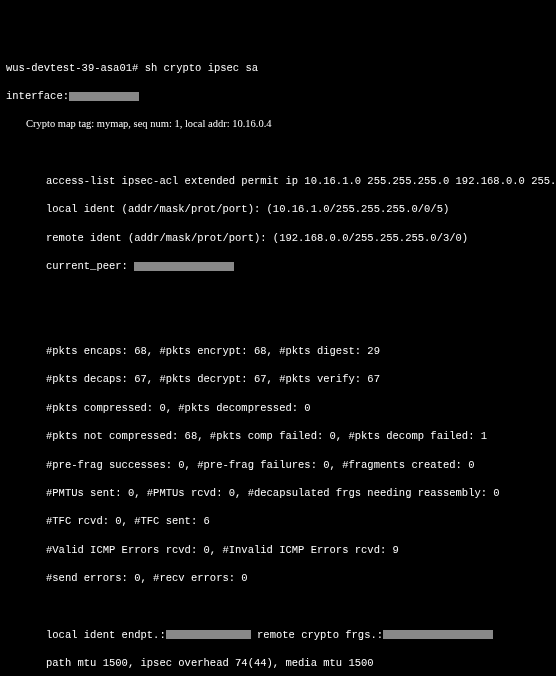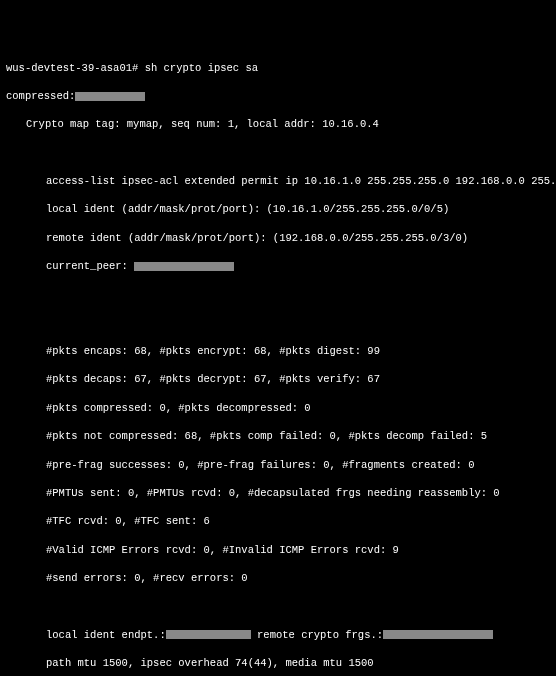--- a/index.html
+++ b/index.html
@@ -23,42 +23,42 @@
       display: inline-block;
       background: #888;
       height: 9px;
       vertical-align: middle;
     }
     .redact-sm { width: 70px; }
     .redact-md { width: 85px; }
     .redact-lg { width: 100px; }
     .redact-xl { width: 110px; }
     .line { display: block; }
-    .i1 { padding-left: 20px; }
+    .i1 { padding-left: 20px; font-family: Liberation Serif, serif; }
     .i2 { padding-left: 40px; }
   </style>
 </head>
 <body>
 
 
 
 <span class="line"><span>wus-devtest-39-asa01#</span> <span>sh crypto ipsec sa</span></span>
-<span class="line"><span>compressed:</span><span class="redact redact-sm"></span></span>
+<span class="line"><span>interface:</span><span class="redact redact-sm"></span></span>
 <span class="line i1">Crypto map tag: mymap, seq num: 1, local addr: 10.16.0.4</span>
 <span class="line"> </span>
 <span class="line i2">access-list ipsec-acl extended permit ip 10.16.1.0 255.255.255.0 192.168.0.0 255.255.255.0</span>
 <span class="line i2">local ident (addr/mask/prot/port): (10.16.1.0/255.255.255.0/0/5)</span>
 <span class="line i2">remote ident (addr/mask/prot/port): (192.168.0.0/255.255.255.0/3/0)</span>
 <span class="line i2"><span>current_peer:</span> <span class="redact redact-lg"></span></span>
 <span class="line"> </span>
 <span class="line"> </span>
-<span class="line i2">#pkts encaps: 68, #pkts encrypt: 68, #pkts digest: 99</span>
+<span class="line i2">#pkts encaps: 68, #pkts encrypt: 68, #pkts digest: 29</span>
 <span class="line i2">#pkts decaps: 67, #pkts decrypt: 67, #pkts verify: 67</span>
 <span class="line i2">#pkts compressed: 0, #pkts decompressed: 0</span>
-<span class="line i2">#pkts not compressed: 68, #pkts comp failed: 0, #pkts decomp failed: 5</span>
+<span class="line i2">#pkts not compressed: 68, #pkts comp failed: 0, #pkts decomp failed: 1</span>
 <span class="line i2">#pre-frag successes: 0, #pre-frag failures: 0, #fragments created: 0</span>
 <span class="line i2">#PMTUs sent: 0, #PMTUs rcvd: 0, #decapsulated frgs needing reassembly: 0</span>
 <span class="line i2">#TFC rcvd: 0, #TFC sent: 6</span>
 <span class="line i2">#Valid ICMP Errors rcvd: 0, #Invalid ICMP Errors rcvd: 9</span>
 <span class="line i2">#send errors: 0, #recv errors: 0</span>
 <span class="line"> </span>
 <span class="line i2"><span>local ident endpt.:</span><span class="redact redact-md"></span><span> remote crypto frgs.:</span><span class="redact redact-xl"></span></span>
 <span class="line i2">path mtu 1500, ipsec overhead 74(44), media mtu 1500</span>
 
 

